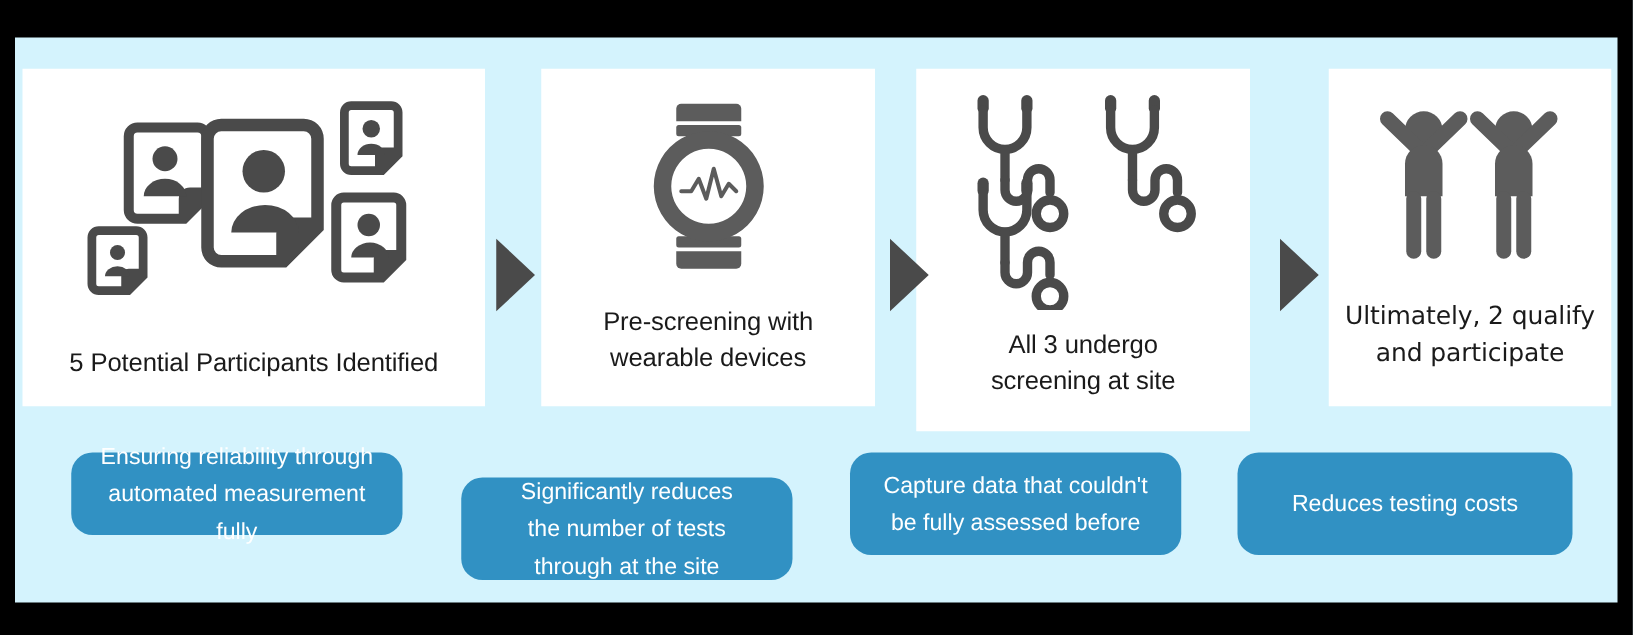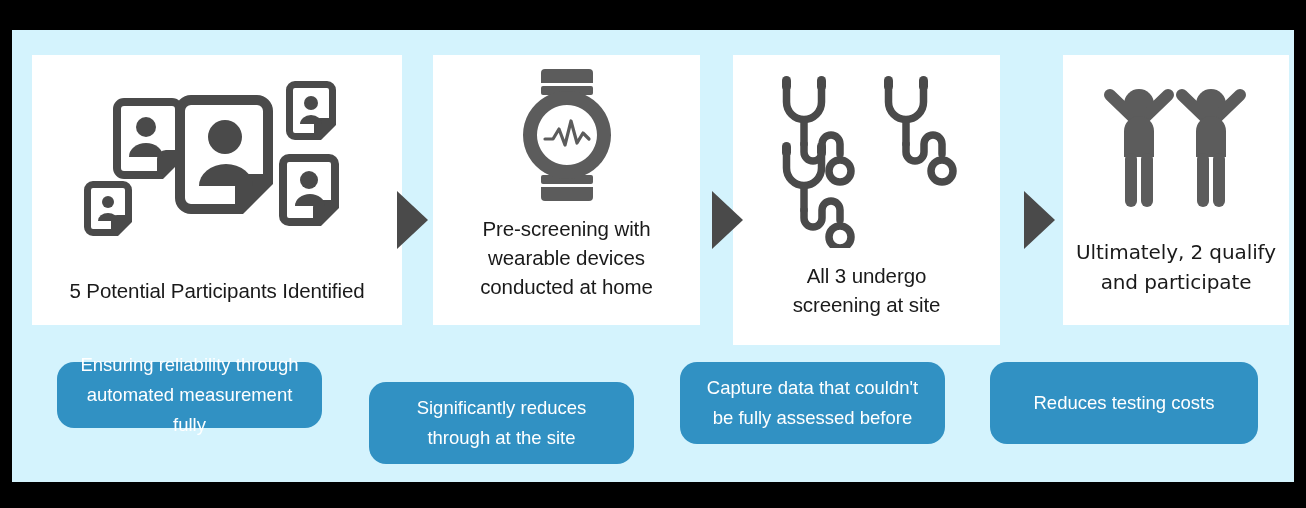--- a/index.html
+++ b/index.html
@@ -32,21 +32,21 @@
   
   .card {
     position: absolute;
     top: 25px;
     background: #ffffff;
     display: flex;
     flex-direction: column;
     align-items: center;
     justify-content: flex-start;
   }
-  .card-1 { left: 20px;    width: 370px; height: 270px; }
+  .card-1 { left: 6px;    width: 370px; height: 270px; }
   .card-2 { left: 421px;  width: 267px; height: 270px; }
   .card-3 { left: 721px;  width: 267px; height: 290px; justify-content: space-between; }
   .card-4 { left: 1051px; width: 226px; height: 270px; }
 
   .icon-zone {
     flex: 1 1 auto;
     width: 100%;
     display: flex;
     align-items: center;
     justify-content: center;
@@ -174,21 +174,20 @@
 
             <path d="M60 26 a44 44 0 1 0 0.01 0 z M60 40 a30 30 0 1 1 -0.01 0 z"></path>
           </g>
 
           <polyline points="38,74 46,74 52,64 58,80 64,56 70,78 76,68 82,74" fill="none" stroke="#5c5c5c" stroke-width="3.2" stroke-linecap="round" stroke-linejoin="round"></polyline>
         </svg>
       </div>
       <div class="card-caption">
         <span class="pill-line">Pre-screening with</span>
         <span class="pill-line">wearable devices</span>
-        <span class="pill-line">conducted at home</span>
       </div>
     </div>
 
     <div class="card card-3">
       <div class="icon-zone">
         <svg width="215" height="180" viewBox="0 0 215 180" aria-hidden="true">
           <defs>
             <g id="steth">
 
               <rect x="9" y="2" width="9" height="15" rx="4.5" fill="#4a4a4a"></rect>
@@ -247,20 +246,21 @@
     <div class="pill pill-1">
       <div>
         <span class="pill-line">Ensuring reliability through</span>
         <span class="pill-line">automated measurement fully</span>
       </div>
     </div>
 
     <div class="pill pill-2">
       <div>
         <span class="pill-line">Significantly reduces</span>
+        <span class="pill-line">the number of tests</span>
         <span class="pill-line">through at the site</span>
       </div>
     </div>
 
     <div class="pill pill-3">
       <div>
         <span class="pill-line">Capture data that couldn't</span>
         <span class="pill-line">be fully assessed before</span>
       </div>
     </div>

